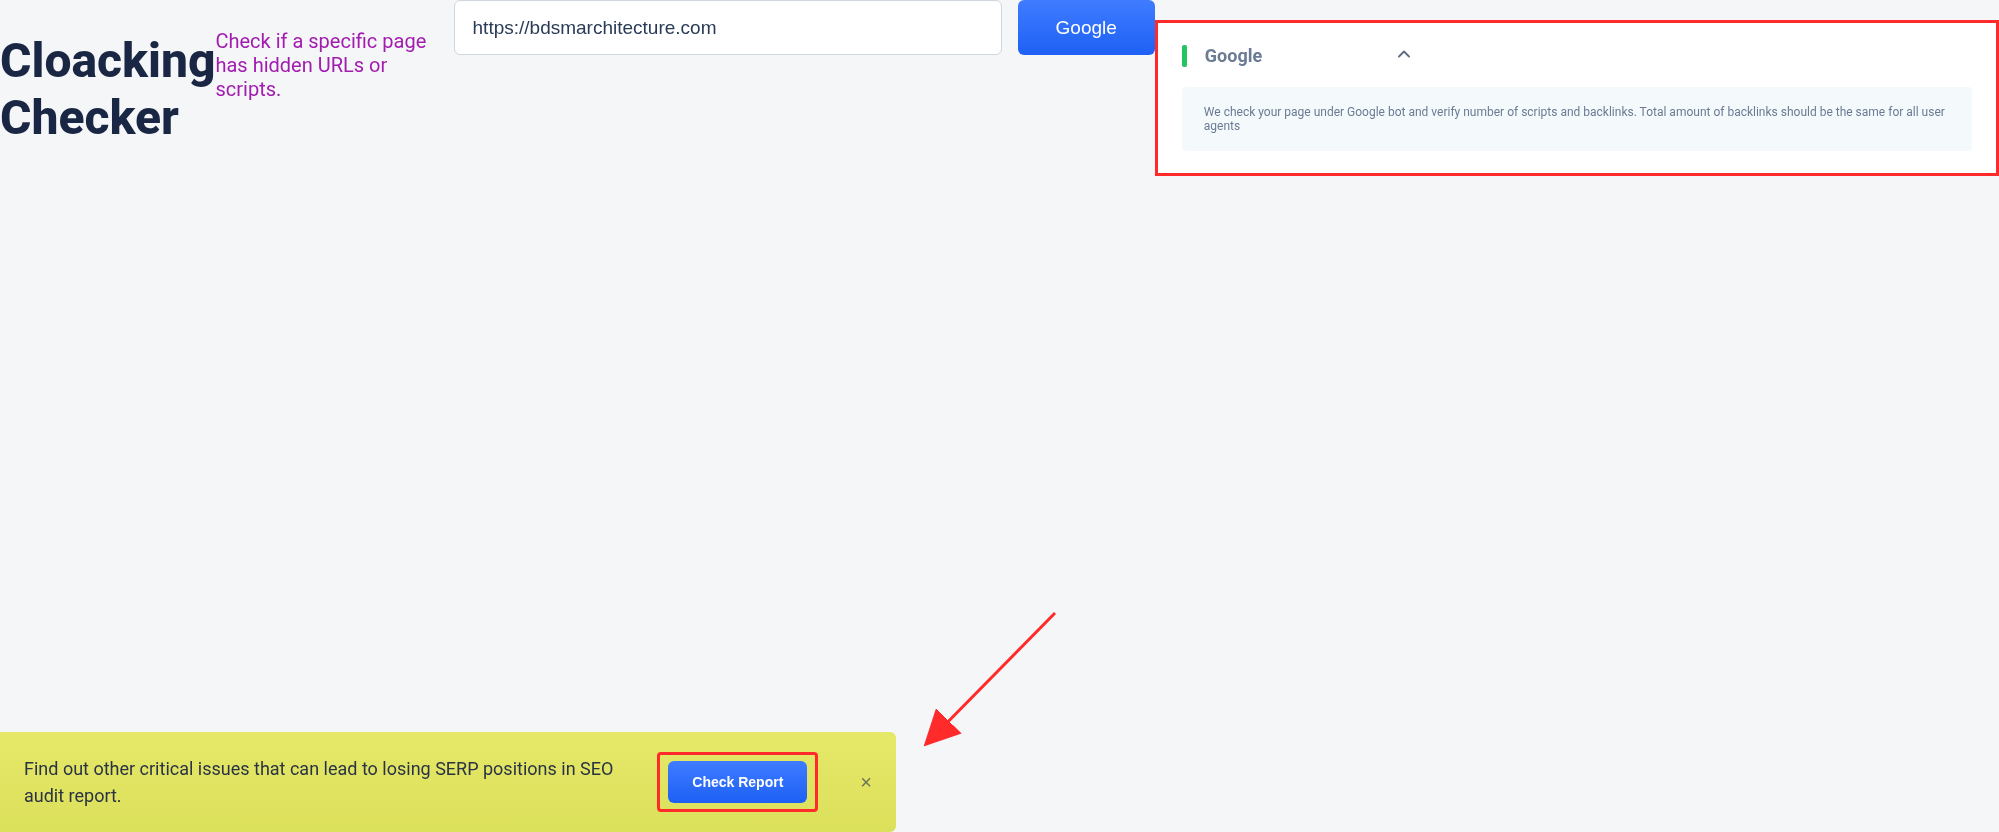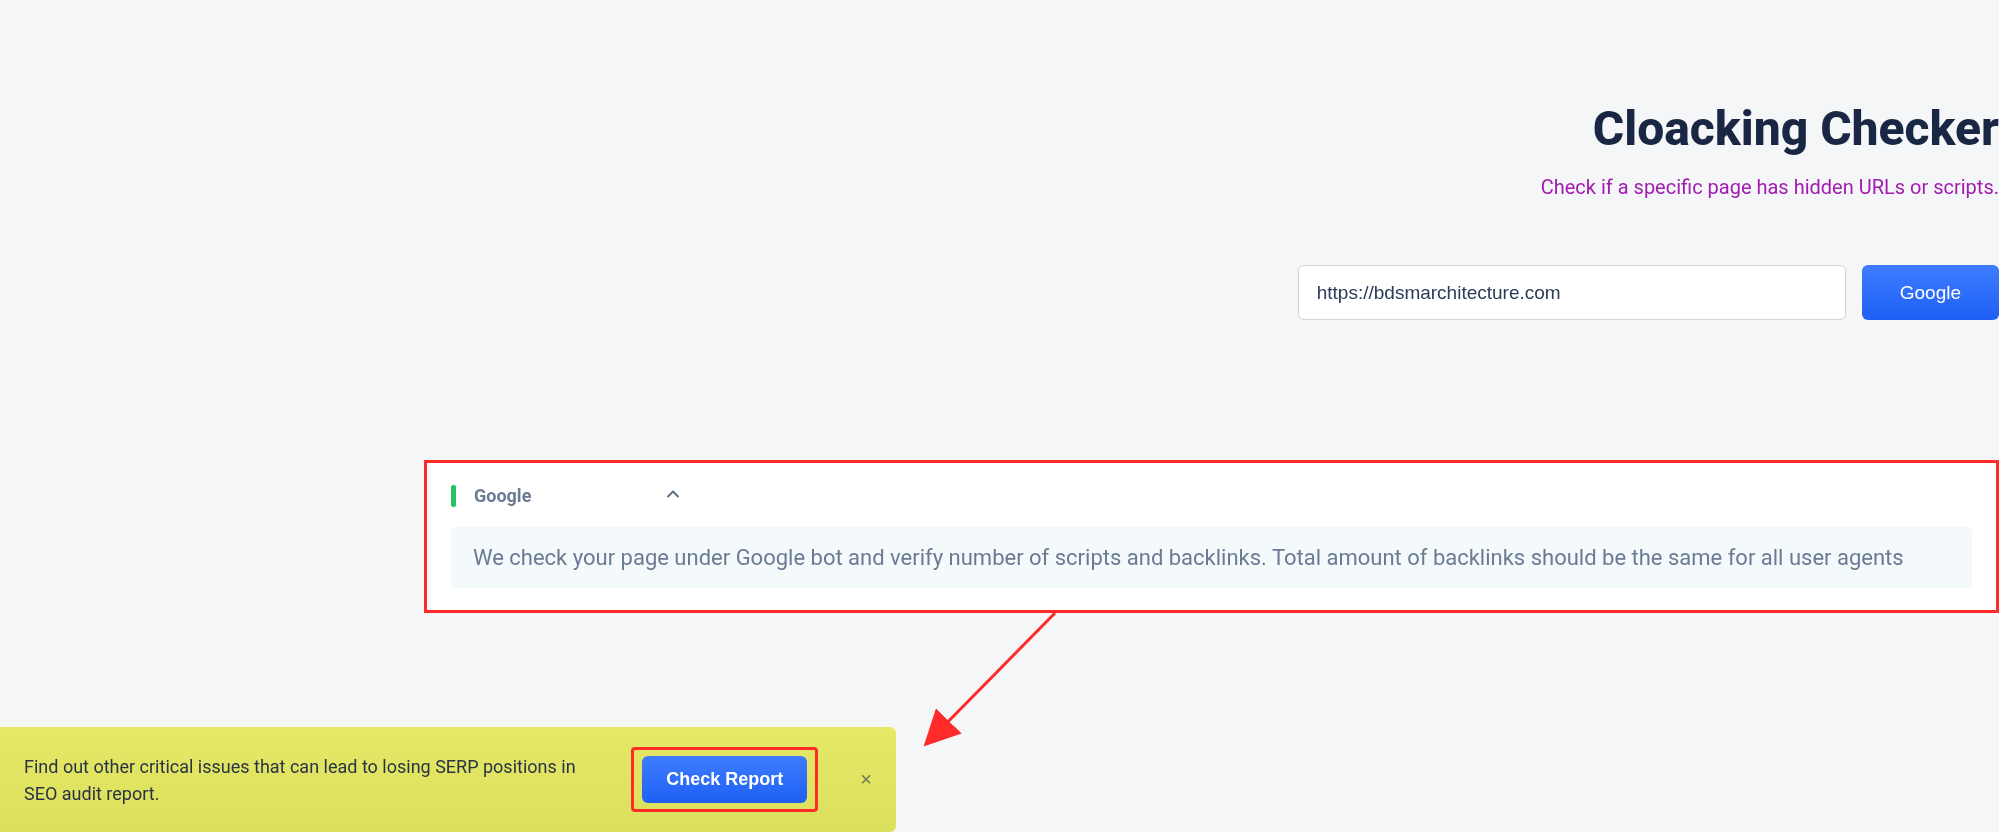--- a/index.html
+++ b/index.html
@@ -6,23 +6,22 @@
     body {
       font-family: -apple-system, BlinkMacSystemFont, "Segoe UI", Roboto, sans-serif;
       background: #f5f6f8;
       width: 1999px;
       height: 832px;
       position: relative;
       overflow: hidden;
     }
     .container {
       display: flex;
-      flex-direction: column;
-      align-items: flex-end;
-      padding-top: 100px;
+      flex-direction: row;
+      align-items: center;
     }
     .page-title {
       font-size: 48px;
       font-weight: 800;
       color: #1a2744;
       margin-bottom: 18px;
     }
     .subtitle {
       font-size: 20px;
       color: #a21caf;
@@ -89,21 +88,21 @@
     }
     .chevron {
       color: #5a6b82;
       font-size: 14px;
       user-select: none;
     }
     .result-body {
       background: #f4f9fc;
       border-radius: 4px;
       padding: 18px 22px;
-      font-size: 22px;
+      font-size: 12px;
       color: #6b7b93;
     }
     .arrow-svg {
       position: absolute;
       top: 608px;
       left: 920px;
       width: 160px;
       height: 150px;
       pointer-events: none;
     }
@@ -127,21 +126,21 @@
     }
     .banner-btn-wrap {
       border: 3px solid #ff2a2a;
       padding: 6px 8px;
       border-radius: 4px;
     }
     .banner-btn {
       padding: 13px 24px;
       background: linear-gradient(180deg, #3f7cff 0%, #1e60f5 100%);
       color: #fff;
-      font-size: 18px;
+      font-size: 14px;
       font-weight: 600;
       border: none;
       border-radius: 6px;
       cursor: pointer;
     }
     .banner-close {
       margin-left: 18px;
       color: #6b7558;
       font-size: 20px;
       cursor: pointer;

